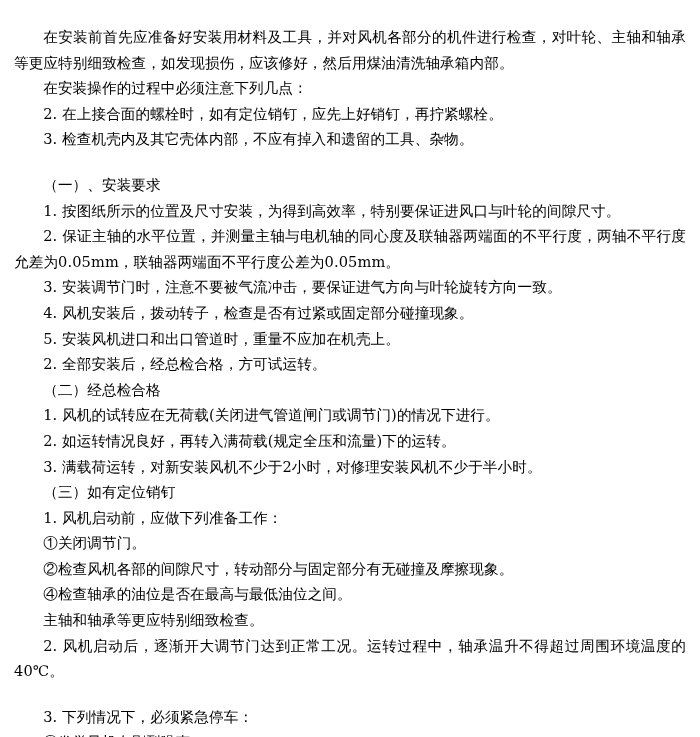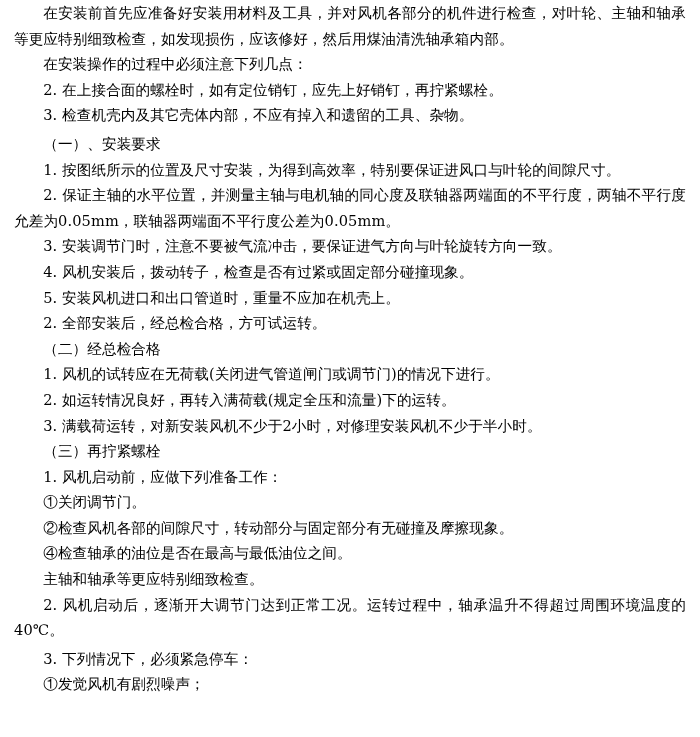--- a/index.html
+++ b/index.html
@@ -11,36 +11,36 @@
     height: 737px;
     background: #ffffff;
     font-family: "DejaVu Serif", "Liberation Serif", serif;
     color: #000000;
     overflow: hidden;
   }
   .page {
     width: 700px;
     height: 543px;
     box-sizing: border-box;
-    padding: 0 14px 0 14px;
+    padding: 24px 14px 0 14px;
     position: relative;
   }
   .para {
     font-size: 14.6px;
     line-height: 25.6px;
     text-align: justify;
     text-justify: inter-ideograph;
     margin: 0;
     letter-spacing: 0.1px;
   }
   .indent {
     text-indent: 2em;
   }
   .gap-top {
-    margin-top: 3px;
+    margin-top: 20px;
   }
 </style>
 </head>
 <body>
 
 <div class="page">
 
   <div>
     <p class="para indent">在安装前首先应准备好安装用材料及工具，并对风机各部分的机件进行检查，对叶轮、主轴和轴承等更应特别细致检查，如发现损伤，应该修好，然后用煤油清洗轴承箱内部。</p>
     <p class="para indent">在安装操作的过程中必须注意下列几点：</p>
@@ -50,21 +50,21 @@
     <p class="para indent">1. 按图纸所示的位置及尺寸安装，为得到高效率，特别要保证进风口与叶轮的间隙尺寸。</p>
     <p class="para indent">2. 保证主轴的水平位置，并测量主轴与电机轴的同心度及联轴器两端面的不平行度，两轴不平行度允差为0.05mm，联轴器两端面不平行度公差为0.05mm。</p>
     <p class="para indent">3. 安装调节门时，注意不要被气流冲击，要保证进气方向与叶轮旋转方向一致。</p>
     <p class="para indent">4. 风机安装后，拨动转子，检查是否有过紧或固定部分碰撞现象。</p>
     <p class="para indent">5. 安装风机进口和出口管道时，重量不应加在机壳上。</p>
     <p class="para indent">2. 全部安装后，经总检合格，方可试运转。</p>
     <p class="para indent">（二）经总检合格</p>
     <p class="para indent">1. 风机的试转应在无荷载(关闭进气管道闸门或调节门)的情况下进行。</p>
     <p class="para indent">2. 如运转情况良好，再转入满荷载(规定全压和流量)下的运转。</p>
     <p class="para indent">3. 满载荷运转，对新安装风机不少于2小时，对修理安装风机不少于半小时。</p>
-    <p class="para indent">（三）再拧紧螺栓</p>
+    <p class="para indent">（三）如有定位销钉</p>
     <p class="para indent">1. 风机启动前，应做下列准备工作：</p>
     <p class="para indent">①关闭调节门。</p>
     <p class="para indent">②检查风机各部的间隙尺寸，转动部分与固定部分有无碰撞及摩擦现象。</p>
     <p class="para indent">④检查轴承的油位是否在最高与最低油位之间。</p>
     <p class="para indent">主轴和轴承等更应特别细致检查。</p>
     <p class="para indent">2. 风机启动后，逐渐开大调节门达到正常工况。运转过程中，轴承温升不得超过周围环境温度的40℃。</p>
     <p class="para indent gap-top">3. 下列情况下，必须紧急停车：</p>
     <p class="para indent">①发觉风机有剧烈噪声；</p>
 
   </div>

